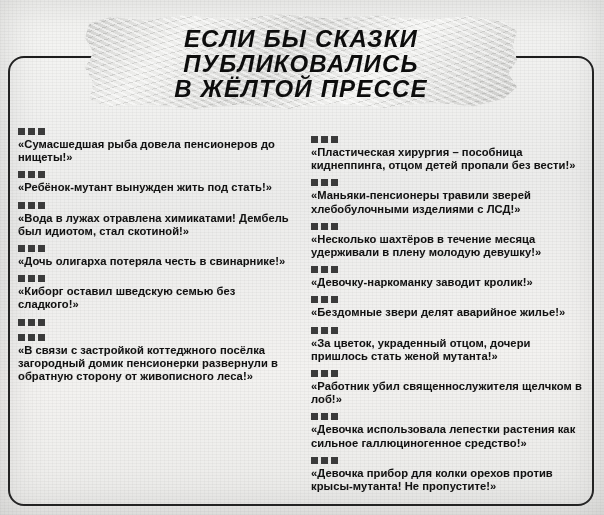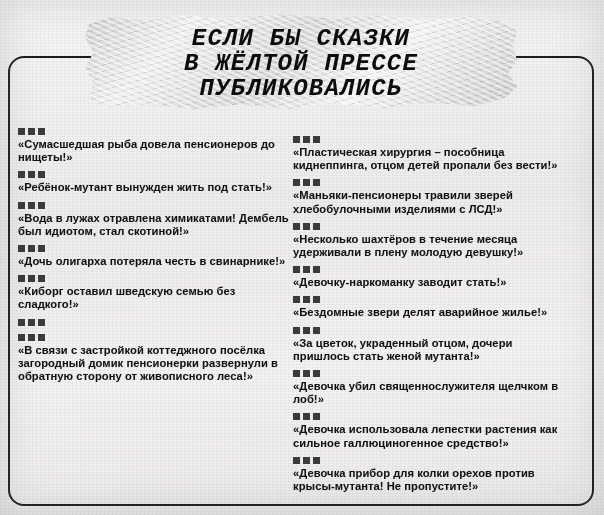--- a/index.html
+++ b/index.html
@@ -85,30 +85,31 @@
     text-align: center;
     color: #0d0d0d;
     font-weight: bold;
     font-style: italic;
     font-size: 24px;
     line-height: 25px;
     letter-spacing: 1.2px;
     text-transform: uppercase;
     font-family: "Liberation Sans", sans-serif;
   }
-  .banner-title span { display: block; white-space: nowrap; font-family: Liberation Mono, monospace; }
+  .banner-title span { display: block; white-space: nowrap; }
 
   
   .columns {
     position: absolute;
     left: 18px;
     top: 128px;
     width: 568px;
     height: 372px;
     display: flex;
+    gap: 18px;
     z-index: 3;
   }
   .col {
     width: 275px;
   }
   .col-right { padding-top: 8px; }
 
   .entry {
     margin-bottom: 7px;
   }
@@ -141,22 +142,22 @@
 <body>
 
 <div id="page">
 
   <div class="frame"></div>
 
   <div class="banner">
     <div class="banner-bg"></div>
     <div class="banner-title">
       <span>ЕСЛИ БЫ СКАЗКИ</span>
+      <span>ПУБЛИКОВАЛИСЬ</span>
       <span>В ЖЁЛТОЙ ПРЕССЕ</span>
-      <span>ПУБЛИКОВАЛИСЬ</span>
     </div>
   </div>
 
   <div class="columns">
 
     <div class="col col-left">
       <div class="entry">
         <span class="squares"><i></i><i></i><i></i></span>
         <span class="entry-text">«Сумасшедшая рыба довела пенсионеров до нищеты!»</span>
       </div>
@@ -193,33 +194,33 @@
       <div class="entry">
         <span class="squares"><i></i><i></i><i></i></span>
         <span class="entry-text">«Маньяки-пенсионеры травили зверей хлебобулочными изделиями с ЛСД!»</span>
       </div>
       <div class="entry">
         <span class="squares"><i></i><i></i><i></i></span>
         <span class="entry-text">«Несколько шахтёров в течение месяца удерживали в плену молодую девушку!»</span>
       </div>
       <div class="entry">
         <span class="squares"><i></i><i></i><i></i></span>
-        <span class="entry-text">«Девочку-наркоманку заводит стать!»</span>
+        <span class="entry-text">«Девочку-наркоманку заводит кролик!»</span>
       </div>
       <div class="entry">
         <span class="squares"><i></i><i></i><i></i></span>
         <span class="entry-text">«Бездомные звери делят аварийное жилье!»</span>
       </div>
       <div class="entry">
         <span class="squares"><i></i><i></i><i></i></span>
         <span class="entry-text">«За цветок, украденный отцом, дочери пришлось стать женой мутанта!»</span>
       </div>
       <div class="entry">
         <span class="squares"><i></i><i></i><i></i></span>
-        <span class="entry-text">«Девочка убил священнослужителя щелчком в лоб!»</span>
+        <span class="entry-text">«Работник убил священнослужителя щелчком в лоб!»</span>
       </div>
       <div class="entry">
         <span class="squares"><i></i><i></i><i></i></span>
         <span class="entry-text">«Девочка использовала лепестки растения как сильное галлюциногенное средство!»</span>
       </div>
       <div class="entry">
         <span class="squares"><i></i><i></i><i></i></span>
         <span class="entry-text">«Девочка прибор для колки орехов против крысы-мутанта! Не пропустите!»</span>
       </div>
     </div>

